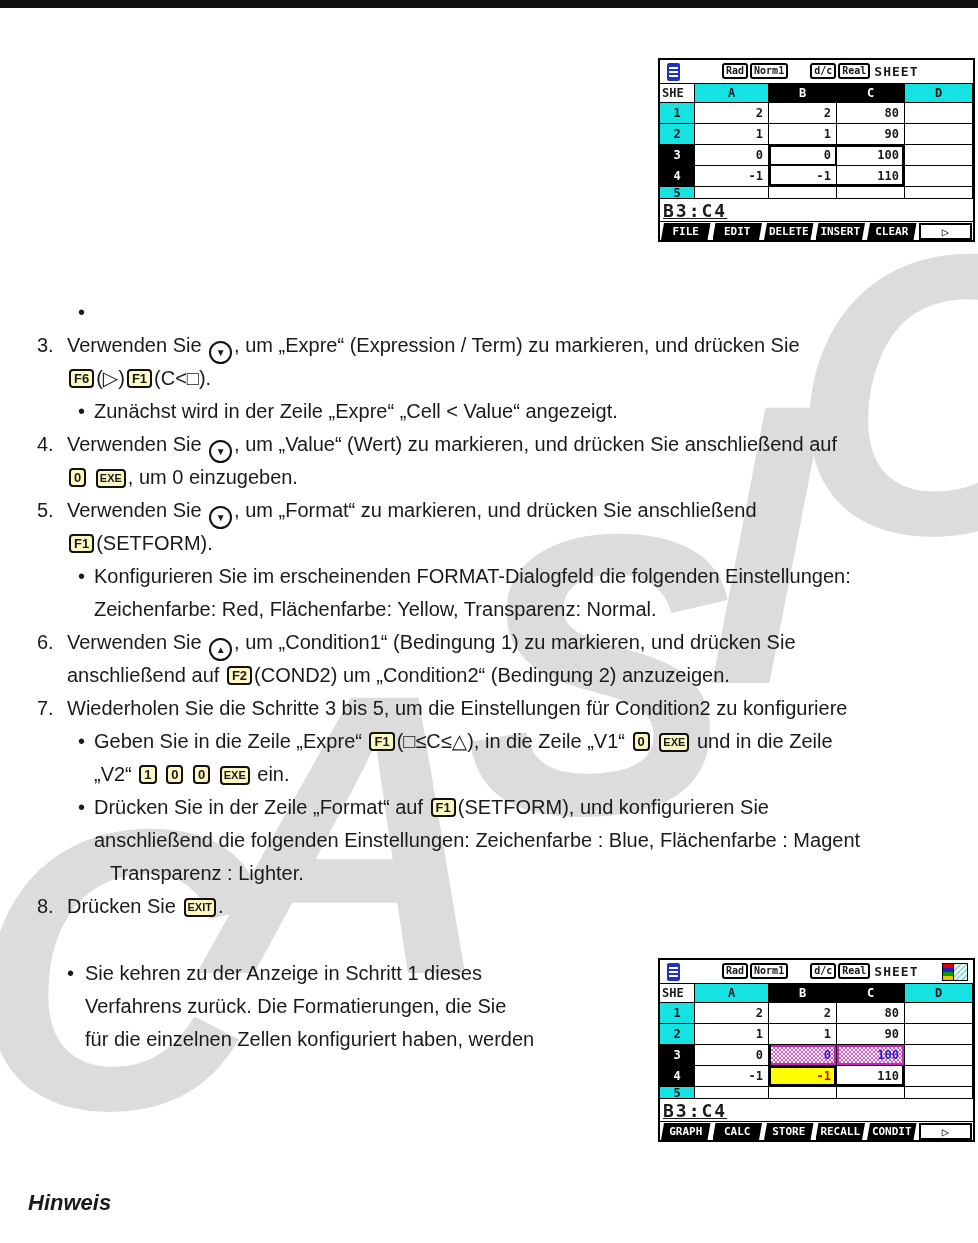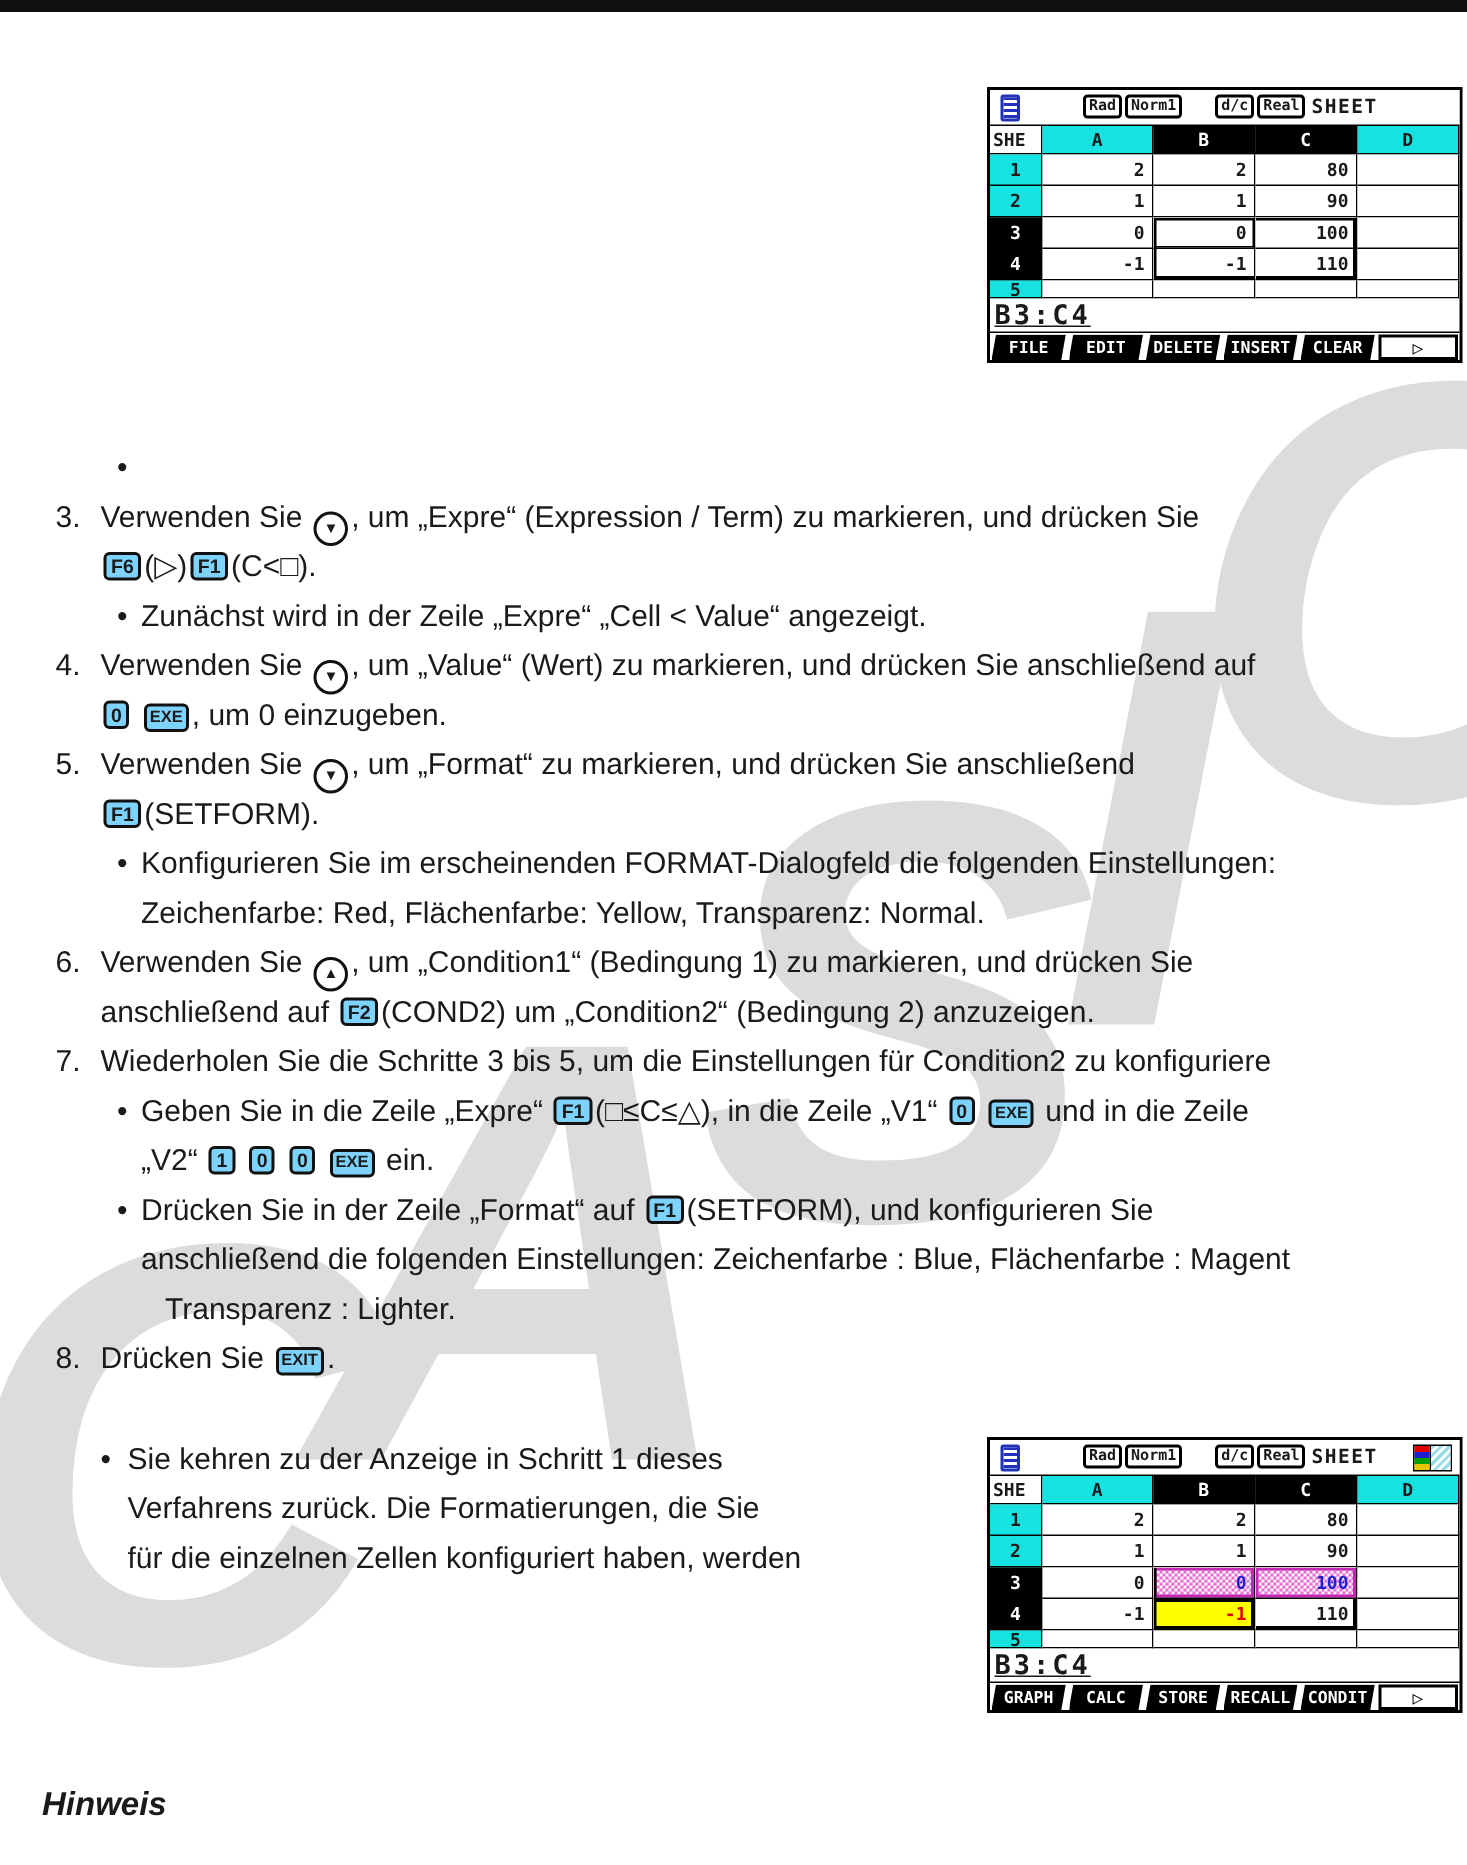--- a/index.html
+++ b/index.html
@@ -9,21 +9,21 @@
 
   
   .wm-letter{position:absolute;font-family:"Liberation Sans",sans-serif;font-weight:bold;
              font-style:italic;font-size:400px;color:#dcdcdc;z-index:1;line-height:1;}
 
   
   .steps{position:absolute;left:0;z-index:2;}
   .line{position:relative;height:33px;white-space:nowrap;font-size:20px;line-height:33px;}
   .marker{position:absolute;top:0;}
   .ltext{position:absolute;top:0;}
-  .kcap{display:inline-block;border:2px solid #111;border-radius:4px;background:#7dd3fc;
+  .kcap{display:inline-block;border:2px solid #111;border-radius:4px;background:#fef9c3;
         font-family:"Liberation Sans",sans-serif;font-weight:bold;font-size:13px;
         line-height:15px;padding:0 3px;margin:0 2px;vertical-align:2px;}
   .kcap.small{font-size:11px;padding:0 2px;}
   .ckey{display:inline-flex;width:19px;height:19px;border:2px solid #111;border-radius:50%;
         align-items:center;justify-content:center;font-size:10px;margin:0 2px;
         vertical-align:-4px;background:#fff;}
   .hinweis{position:absolute;left:28px;top:1190px;font-size:22px;font-weight:bold;
            font-style:italic;z-index:2;}
 
   

